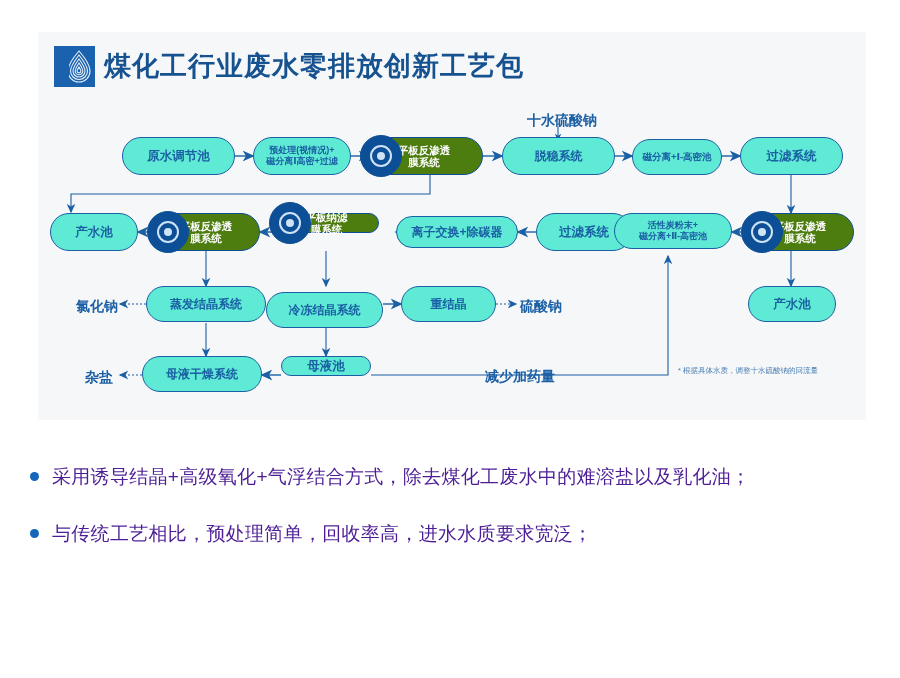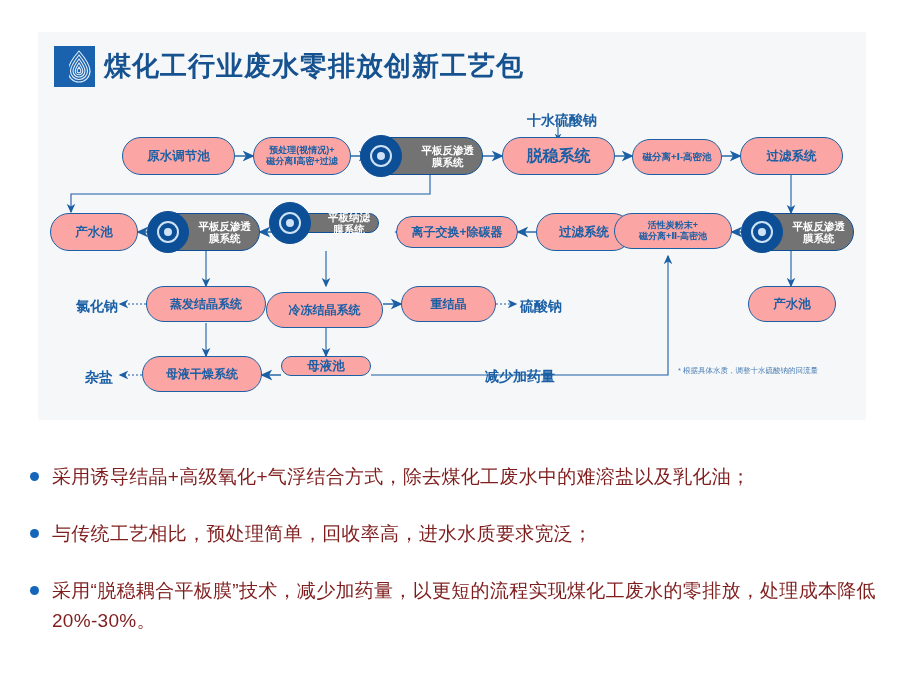--- a/index.html
+++ b/index.html
@@ -40,31 +40,31 @@
   #flow { position:absolute; left:38px; top:32px; width:828px; height:388px; }
 
   .node {
     position: absolute;
     box-sizing: border-box;
     display: flex; align-items: center; justify-content: center;
     text-align: center;
     border-radius: 999px;
     font-weight: bold;
     color: #1b5fa4;
-    background: #fca5a5;
+    background: #5eead4;
     border: 1.4px solid #1b5fa4;
     line-height: 1.18;
     white-space: pre-line;
     padding: 0 4px;
   }
   .node.dark {
-    background: #737373;
+    background: #4d7c0f;
     border-color: #0d4f96;
     color: #ffffff;
-    justify-content: flex-end;
+    justify-content: center;
     padding-right: 8px;
   }
   .node .lbl { display:block; }
 
   
   .disc {
     position:absolute; left:-10px; top:50%;
     transform: translateY(-50%);
     width: 40px; height: 40px; border-radius: 50%;
     background: #0d4f96;
@@ -92,21 +92,21 @@
   .bullets { position:absolute; left:30px; top:462px; width:850px; }
   .bullet-row { display:flex; align-items:flex-start; margin-bottom:26px; }
   .bullet-dot {
     flex: 0 0 auto;
     width:9px; height:9px; border-radius:50%;
     background:#1565b8;
     margin-top:10px; margin-right:13px;
   }
   .bullet-text {
     font-size:19px;
-    color:#7f1d1d;
+    color:#4c1d95;
     line-height:1.62;
     letter-spacing:0.3px;
   }
 </style>
 </head>
 <body>
 
 <div id="root">
 
   <div class="card"></div>
@@ -190,21 +190,21 @@
       <span class="lbl">预处理(视情况)+
 磁分离Ⅰ高密+过滤</span>
     </div>
 
     <div class="node dark" style="left:331px; top:105px; width:114px; height:38px; font-size:10.5px;">
       <span class="disc"><span class="r1"><span class="r2"></span></span></span>
       <span class="lbl">平板反渗透
 膜系统</span>
     </div>
 
-    <div class="node" style="left:464px; top:105px; width:113px; height:38px; font-size:16px;">
+    <div class="node" style="left:464px; top:105px; width:113px; height:38px; font-size:12px;">
       <span class="lbl">脱稳系统</span>
     </div>
 
     <div class="node" style="left:594px; top:107px; width:90px; height:36px; font-size:9.5px;">
       <span class="lbl">磁分离+Ⅰ-高密池</span>
     </div>
 
     <div class="node" style="left:702px; top:105px; width:103px; height:38px; font-size:12.5px;">
       <span class="lbl">过滤系统</span>
     </div>
@@ -283,19 +283,15 @@
 
   <div class="bullets">
     <div class="bullet-row">
       <span class="bullet-dot"></span>
       <span class="bullet-text">采用诱导结晶+高级氧化+气浮结合方式，除去煤化工废水中的难溶盐以及乳化油；</span>
     </div>
     <div class="bullet-row">
       <span class="bullet-dot"></span>
       <span class="bullet-text">与传统工艺相比，预处理简单，回收率高，进水水质要求宽泛；</span>
     </div>
-    <div class="bullet-row">
-      <span class="bullet-dot"></span>
-      <span class="bullet-text">采用“脱稳耦合平板膜”技术，减少加药量，以更短的流程实现煤化工废水的零排放，处理成本降低20%-30%。</span>
-    </div>
   </div>
 
 </div>
 
 </body></html>

